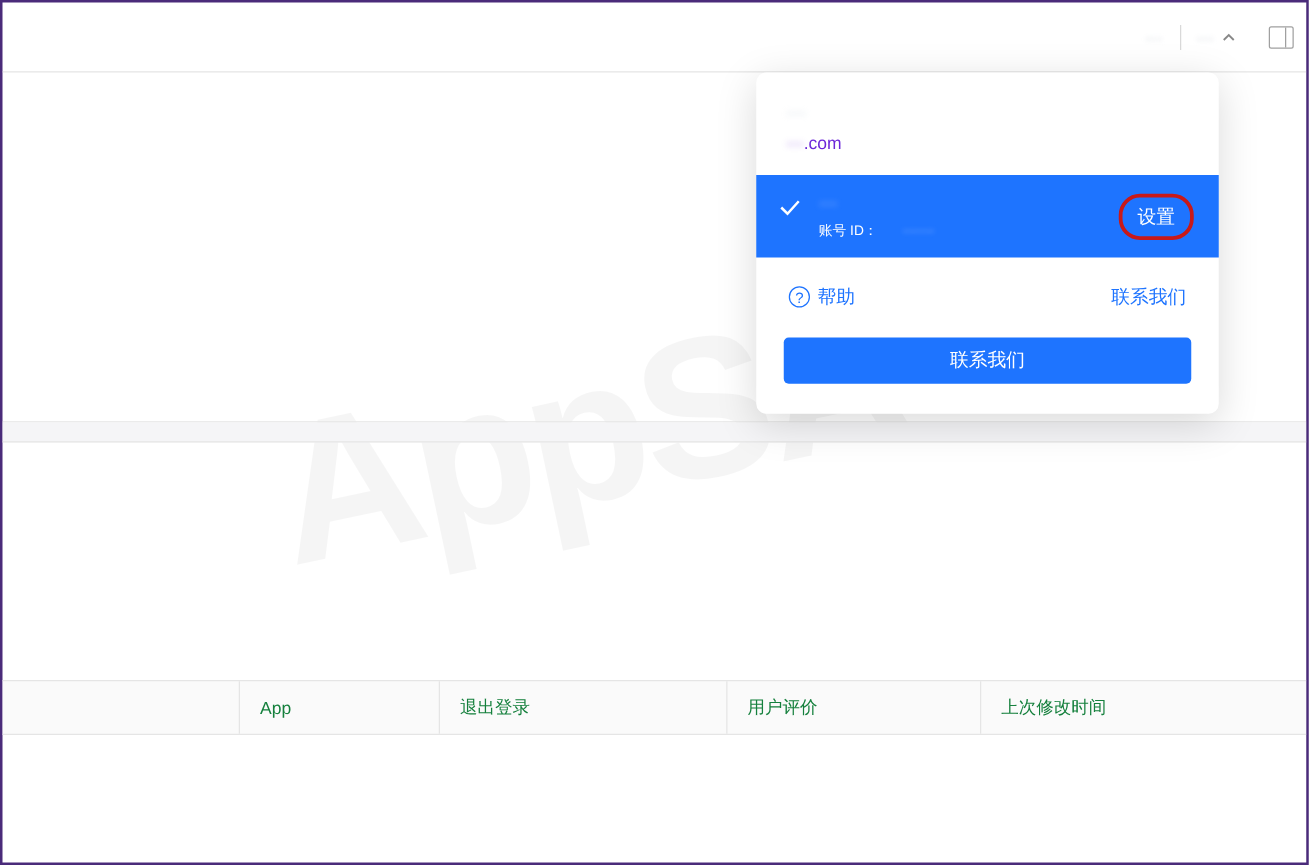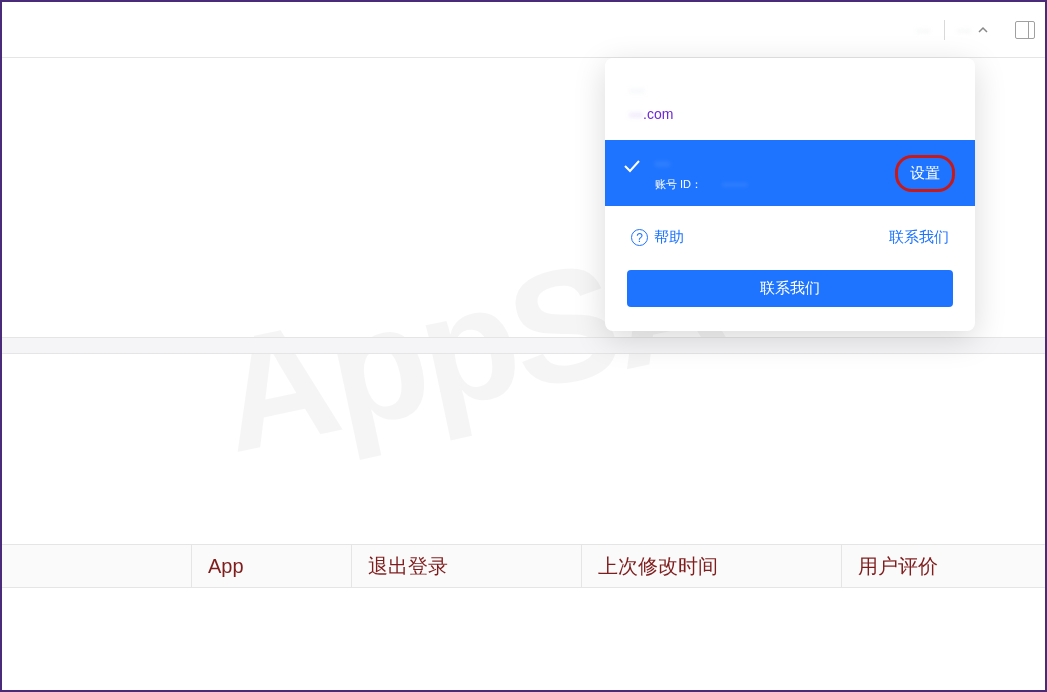--- a/index.html
+++ b/index.html
@@ -204,22 +204,22 @@
     .section-blank2 {
       height: 190px;
     }
     .table-header {
       display: flex;
       background: #fafafa;
       border-top: 1px solid #e5e5e5;
       border-bottom: 1px solid #e5e5e5;
       height: 44px;
       align-items: center;
-      font-size: 20px;
-      color: #7f1d1d;
+      font-size: 14px;
+      color: #15803d;
     }
     .th {
       padding: 0 16px;
       border-right: 1px solid #e5e5e5;
       height: 100%;
       display: flex;
       align-items: center;
     }
     .th:last-child { border-right: none; }
     .th1 { width: 190px; }
@@ -276,16 +276,16 @@
 </div>
 
 <div class="content">
   <div class="section-blank"></div>
   <div class="section-gap"></div>
   <div class="section-blank2"></div>
   <div class="table-header">
     <div class="th th1"></div>
     <div class="th th2">App</div>
     <div class="th th3">退出登录</div>
+    <div class="th th5">用户评价</div>
     <div class="th th4">上次修改时间</div>
-    <div class="th th5">用户评价</div>
   </div>
 </div>
 
 </body></html>

